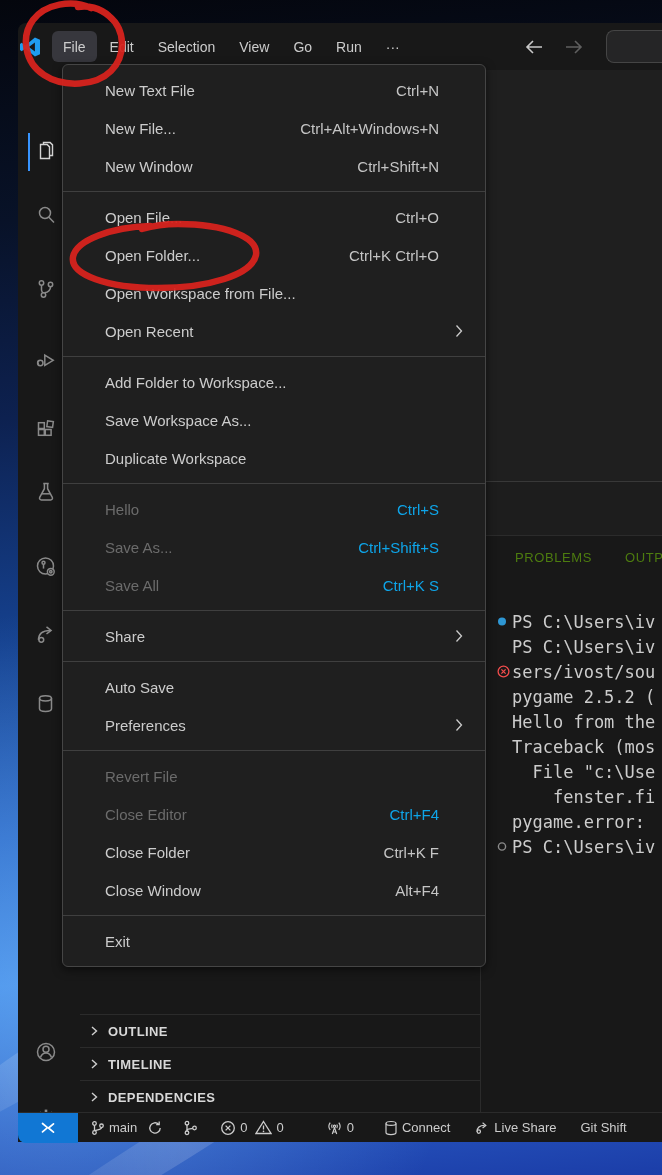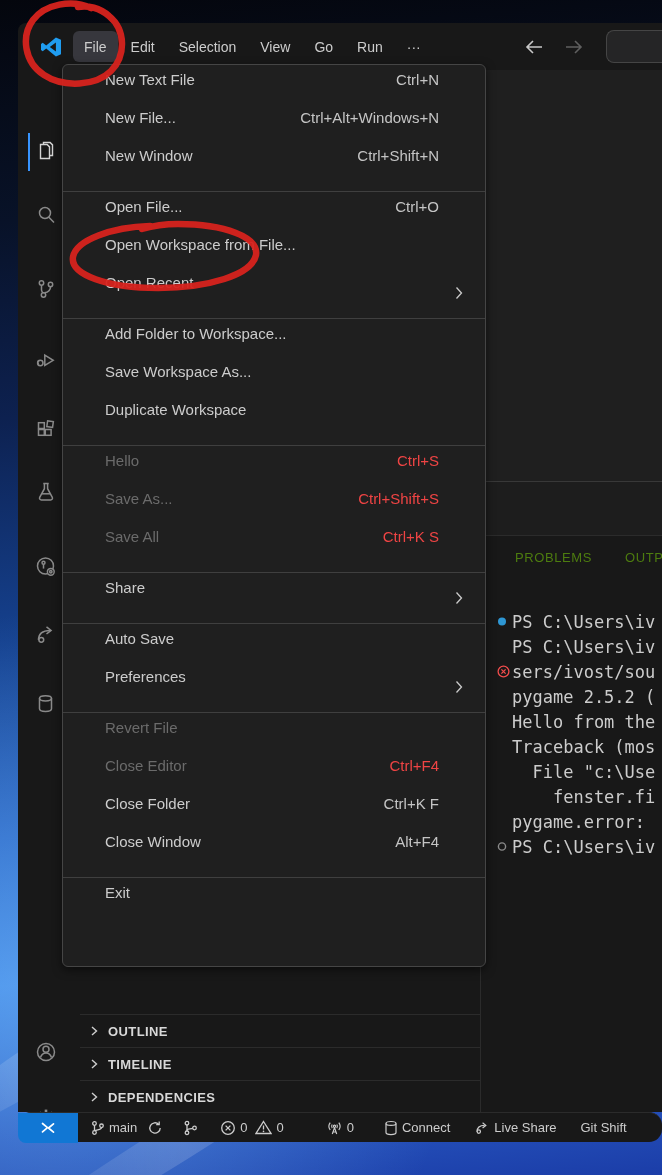--- a/index.html
+++ b/index.html
@@ -10,21 +10,21 @@
       radial-gradient(95% 55% at 10% 86%, rgba(130,200,255,.40), rgba(130,200,255,0) 62%),
       linear-gradient(175deg,#04060d 0%,#081228 18%,#0d2150 34%,#15418f 52%,#2a67c8 68%,#3f86e6 80%,#2857c0 92%,#1b3da8 100%);}
   .streak{position:absolute;background:linear-gradient(90deg,rgba(255,255,255,0),rgba(255,255,255,.22),rgba(255,255,255,0));transform:rotate(-32deg);border-radius:50%;}
   #streak1{left:-120px;top:1010px;width:420px;height:46px;}
   #streak2{left:-80px;top:1120px;width:520px;height:40px;opacity:.7;}
 
   #window{position:absolute;left:18px;top:23px;width:644px;height:1119px;}
 
   
   #titlebar{position:absolute;left:0;top:0;width:644px;height:47px;background:#181818;
-    border-radius:8px 0 0 0;display:flex;align-items:center;padding-left:21px;box-sizing:border-box;}
+    border-radius:8px 0 0 0;display:flex;align-items:center;padding-left:0;box-sizing:border-box;}
   .menu-btn{height:31px;display:flex;align-items:center;padding:0 11px;border-radius:6px;
     color:#cccccc;font-size:14px;margin-right:2px;}
   .menu-btn.active{background:#37373d;}
   #logo{width:22px;height:22px;margin:0 11px 0 1px;flex:0 0 auto;}
   .nav-arrow{margin:0 11px;display:flex;align-items:center;}
   #searchbox{width:55px;height:31px;background:#252526;border:1px solid #454545;border-right:none;
     border-radius:8px 0 0 8px;margin-left:12px;}
 
   
   #activitybar{position:absolute;left:0;top:47px;width:62px;height:1042px;background:#181818;}
@@ -43,34 +43,34 @@
   #panel{position:absolute;left:463px;top:512px;width:181px;height:577px;background:#181818;border-top:1px solid #2b2b2b;box-sizing:border-box;}
   .panel-tab{position:absolute;top:14px;color:#4d7c0f;font-size:13px;letter-spacing:.6px;white-space:nowrap;}
   #tab-problems{left:34px;}
   #tab-output{left:144px;}
   .tl{position:absolute;left:16px;height:25px;display:flex;align-items:center;white-space:pre;}
   .tl .bullet{width:15px;flex:0 0 15px;display:flex;align-items:center;}
   .tl .ttext{font-family:"DejaVu Sans Mono",monospace;font-size:17px;color:#cccccc;white-space:pre;}
 
   
   #statusbar{position:absolute;left:0;top:1089px;width:644px;height:30px;background:#181818;
-    border-top:1px solid #2b2b2b;display:flex;align-items:center;color:#cccccc;font-size:13px;box-sizing:border-box;border-radius:13px;}
+    border-top:1px solid #2b2b2b;display:flex;align-items:center;color:#cccccc;font-size:13px;box-sizing:border-box;}
   #remote{width:60px;height:30px;background:#1177d4;border-radius:0 0 0 8px;display:flex;align-items:center;justify-content:center;flex:0 0 60px;}
   .sb-item{display:flex;align-items:center;white-space:nowrap;}
   .sb-item svg{margin-right:4px;}
 
   
   #filemenu{position:absolute;left:44px;top:41px;width:424px;height:903px;background:#1f1f1f;
     border:1px solid #454545;border-radius:6px;box-shadow:0 3px 10px rgba(0,0,0,.55);
     box-sizing:border-box;padding:6px 0;z-index:20;}
-  .mi{height:38px;display:flex;padding:0 46px 0 42px;position:relative;
+  .mi{height:38px;display:flex;align-items:center;padding:0 46px 0 42px;position:relative;
     color:#cccccc;font-size:15px;}
   .mi .sc{margin-left:auto;color:#c5c5c5;}
   .mi.dis{color:#6b6b6b;}
-  .mi.dis .sc{color:#ef4444;}
+  .mi.dis .sc{color:#0ea5e9;}
   .mi .sub{position:absolute;right:22px;top:12px;}
   .msep{height:1px;background:#3f3f3f;margin:6px 0;}
 
   #annotations{position:absolute;inset:0;z-index:40;pointer-events:none;}
   svg{display:block;}
 </style>
 </head>
 <body>
 
 <div id="desktop">
@@ -358,20 +358,24 @@
     <div class="mi">
         <span>New Window</span>
         <span class="sc">Ctrl+Shift+N</span>
       </div>
     <div class="msep"></div>
     <div class="mi">
         <span>Open File...</span>
         <span class="sc">Ctrl+O</span>
       </div>
     <div class="mi">
+        <span>Open Folder...</span>
+        <span class="sc">Ctrl+K Ctrl+O</span>
+      </div>
+    <div class="mi">
         <span>Open Workspace from File...</span>
       </div>
     <div class="mi">
         <span>Open Recent</span>
       <span class="sub">
           <svg width="8" height="14" viewBox="0 0 8 14">
             <path d="M1.5 1.5 L6.5 7 L1.5 12.5" stroke="#cccccc" stroke-width="1.3" fill="none"></path>
           </svg>
         </span>
       </div>

